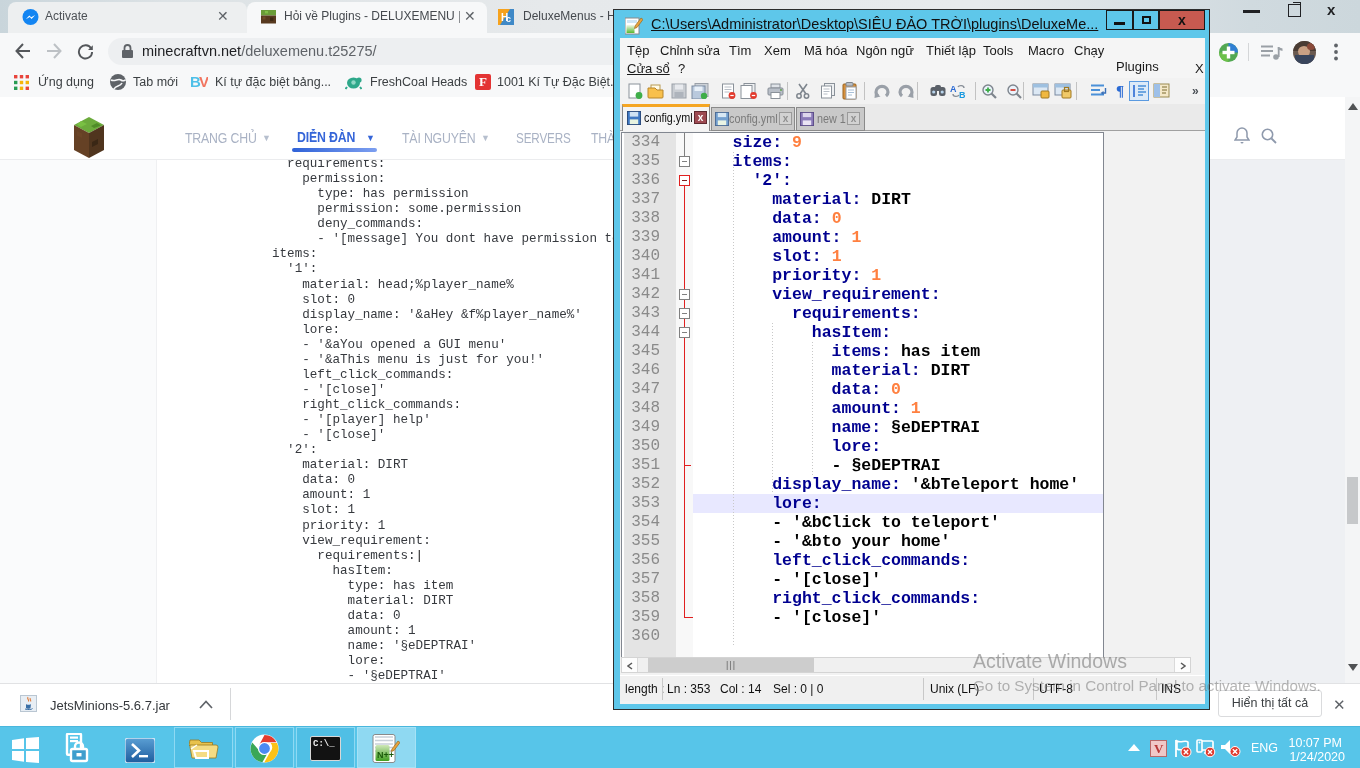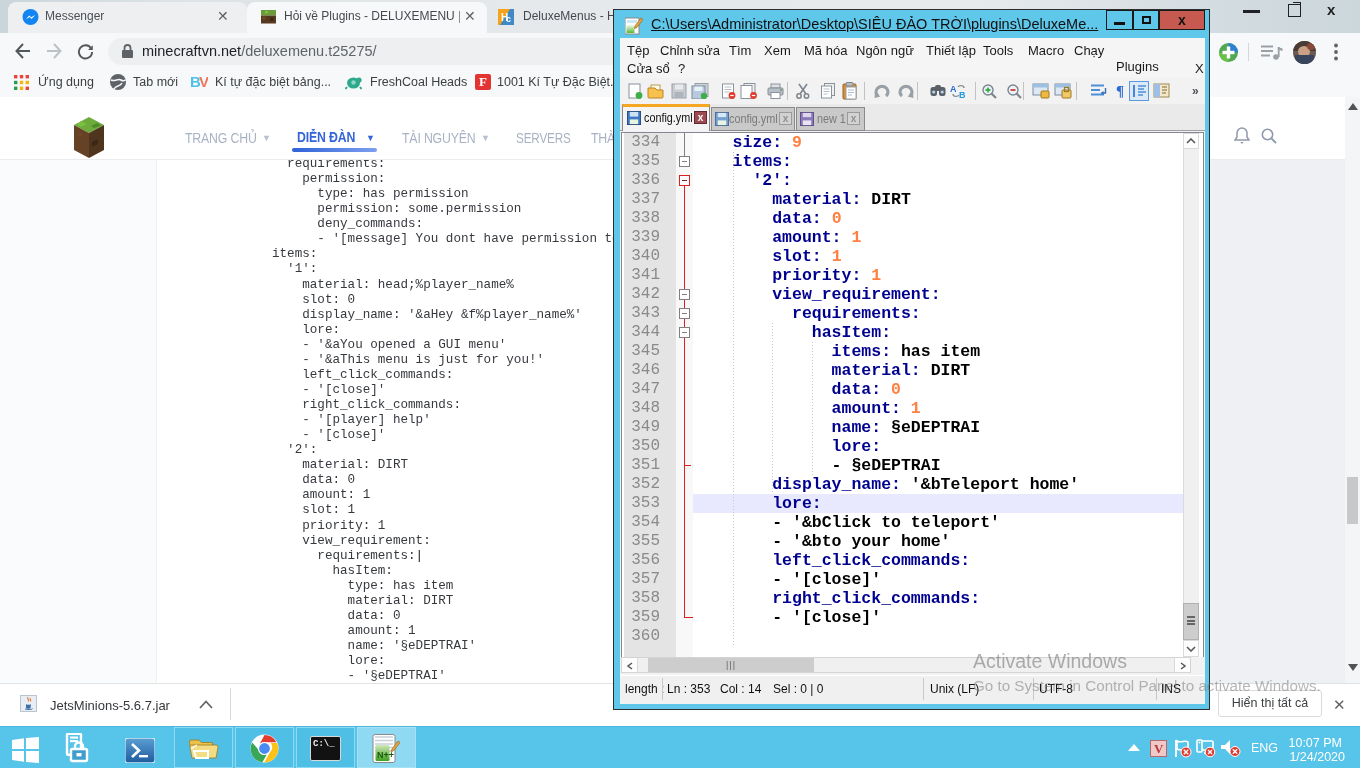--- a/index.html
+++ b/index.html
@@ -15,21 +15,21 @@
 <body>
 
 <div class="abs" id="tabstrip" style="left:0;top:0;width:1360px;height:33px;background:linear-gradient(90deg,#c9d5db 0%,#dce2e5 12%,#e6e9eb 40%,#e7eaec 72%,#d0dadf 92%,#ccd7dc 100%);"></div>
 
 <div class="abs" style="left:8px;top:2px;width:239px;height:31px;background:#edeff0;border-radius:8px 8px 0 0;"></div>
 <svg class="abs" style="left:22px;top:9px" width="17" height="17" viewBox="0 0 17 17">
     <circle cx="8.5" cy="8" r="8" fill="#1385f2"></circle>
     <path d="M3.5 13.5 L4.5 10.5 L7 12 Z" fill="#1385f2"></path>
     <path d="M3.8 10.2 L7.3 6.5 L9.2 8.3 L13.2 6 L9.6 9.9 L7.8 8.1 Z" fill="#fff"></path>
   </svg>
-<div class="abs" style="left:45px;top:9px;font-size:12px;color:#4c5055;">Messenger</div>
+<div class="abs" style="left:45px;top:9px;font-size:12px;color:#4c5055;">Activate</div>
 <div class="abs" style="left:217px;top:8px;font-size:14px;color:#5f6368;">✕</div>
 
 <div class="abs" style="left:247px;top:2px;width:240px;height:31px;background:#f7f8f9;border-radius:8px 8px 0 0;"></div>
 <svg class="abs" style="left:260px;top:8px" width="17" height="17" viewBox="0 0 17 17">
   <rect x="1" y="2" width="15" height="5.5" fill="#6a9c38"></rect>
   <rect x="1" y="7.5" width="15" height="8" fill="#57391f"></rect>
   <rect x="2.5" y="8.5" width="3" height="3" fill="#6f4a28"></rect>
   <rect x="10" y="9.5" width="3.4" height="3.4" fill="#3e2813"></rect>
   <rect x="5" y="3" width="3" height="2.4" fill="#7fbf48"></rect>
 </svg>
@@ -258,21 +258,21 @@
       <span class="abs" style="left:40px;top:5px;">Chỉnh sửa</span>
       <span class="abs" style="left:109px;top:5px;">Tìm</span>
       <span class="abs" style="left:144px;top:5px;">Xem</span>
       <span class="abs" style="left:184px;top:5px;">Mã hóa</span>
       <span class="abs" style="left:236px;top:5px;">Ngôn ngữ</span>
       <span class="abs" style="left:306px;top:5px;">Thiết lập</span>
       <span class="abs" style="left:363px;top:5px;">Tools</span>
       <span class="abs" style="left:408px;top:5px;">Macro</span>
       <span class="abs" style="left:454px;top:5px;">Chạy</span>
       <span class="abs" style="left:496px;top:21px;">Plugins</span>
-      <span class="abs" style="left:7px;top:23px;">Cửa sổ</span>
+      <span class="abs" style="left:7px;top:23px;text-decoration:underline;">Cửa sổ</span>
       <span class="abs" style="left:58px;top:23px;">?</span>
       <span class="abs" style="left:575px;top:23px;">X</span>
     </div>
 
     <div class="abs" id="npptools" style="left:0;top:40px;width:585px;height:26px;background:#f2f2f2;">
       <svg class="abs" style="left:7px;top:5px" width="16" height="16" viewBox="0 0 16 16">
           <rect x="2" y="1" width="11" height="14" fill="#fff" stroke="#8a9199"></rect>
           <circle cx="12" cy="12.5" r="3.4" fill="#3fae49"></circle>
         </svg>
       <svg class="abs" style="left:27px;top:5px" width="17" height="16" viewBox="0 0 17 16">
@@ -410,21 +410,21 @@
       <div class="abs" style="left:176px;top:3px;width:69px;height:24px;background:#c9c9c9;border:1px solid #8a8a8a;"></div>
       <svg class="abs" style="left:180px;top:8px" width="14" height="14" viewBox="0 0 15 15">
           <rect width="14" height="14" x="0.5" y="0.5" fill="#8a7ab8" stroke="#5a4a88"></rect>
           <rect x="3" y="1" width="9" height="4.5" fill="#ddd6ec"></rect>
           <rect x="3" y="9" width="9" height="5" fill="#eae4f4"></rect>
         </svg>
       <span class="abs" style="left:197px;top:8px;font-size:12px;color:#7a7a7a;transform:scaleX(0.9);transform-origin:left center;">new 1</span>
       <div class="abs" style="left:227px;top:8px;width:13px;height:13px;background:#d2d2d2;border:1px solid #9a9a9a;color:#8f8f8f;font-size:10px;font-weight:bold;text-align:center;line-height:12px;">x</div>
     </div>
 
-    <div class="abs" id="nppedit" style="left:1px;top:94px;width:583px;height:525px;background:#fff;border:1px solid #828790;border-bottom:none;overflow:hidden;">
+    <div class="abs" id="nppedit" style="left:1px;top:94px;width:483px;height:525px;background:#fff;border:1px solid #828790;border-bottom:none;overflow:hidden;">
       <div class="abs" style="left:2px;top:0;width:52px;height:524px;background:#e4e4e4;"></div>
       <div class="abs" style="left:54px;top:0;width:17px;height:524px;background:#f8f8f8;"></div>
       <div class="abs" style="left:71px;top:361px;width:490px;height:19px;background:#e8e8ff;"></div>
       <div class="abs" style="left:111px;top:19px;width:1px;height:494px;background:repeating-linear-gradient(180deg,#c8c8c8 0 1px,transparent 1px 3px);"></div>
       <div class="abs" style="left:150px;top:190px;width:1px;height:171px;background:repeating-linear-gradient(180deg,#c8c8c8 0 1px,transparent 1px 3px);"></div>
       <div class="abs" style="left:190px;top:209px;width:1px;height:133px;background:repeating-linear-gradient(180deg,#c8c8c8 0 1px,transparent 1px 3px);"></div>
       <pre class="mono" style="position:absolute;left:2px;top:0;width:36px;text-align:right;font-size:16px;line-height:19px;color:#8a8a8a;">334
 335
 336
 337

